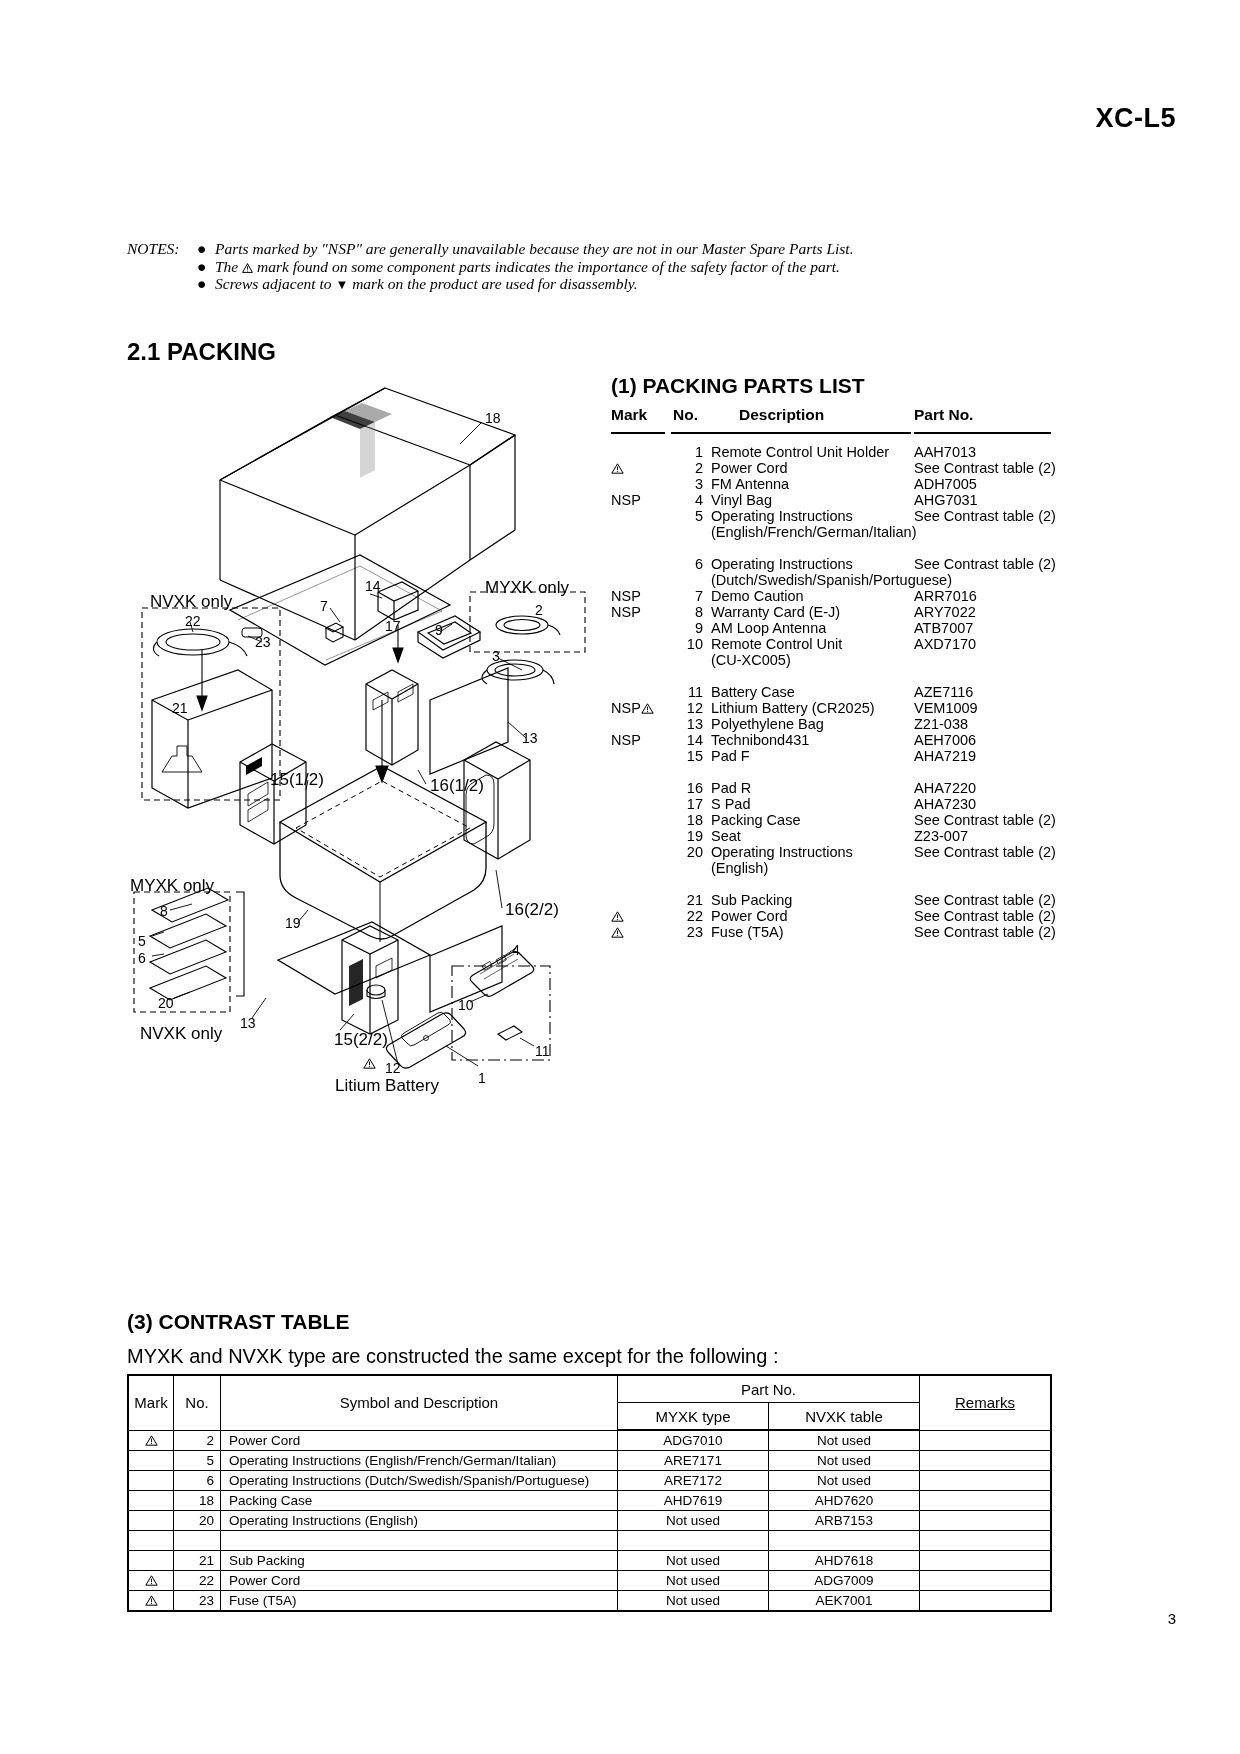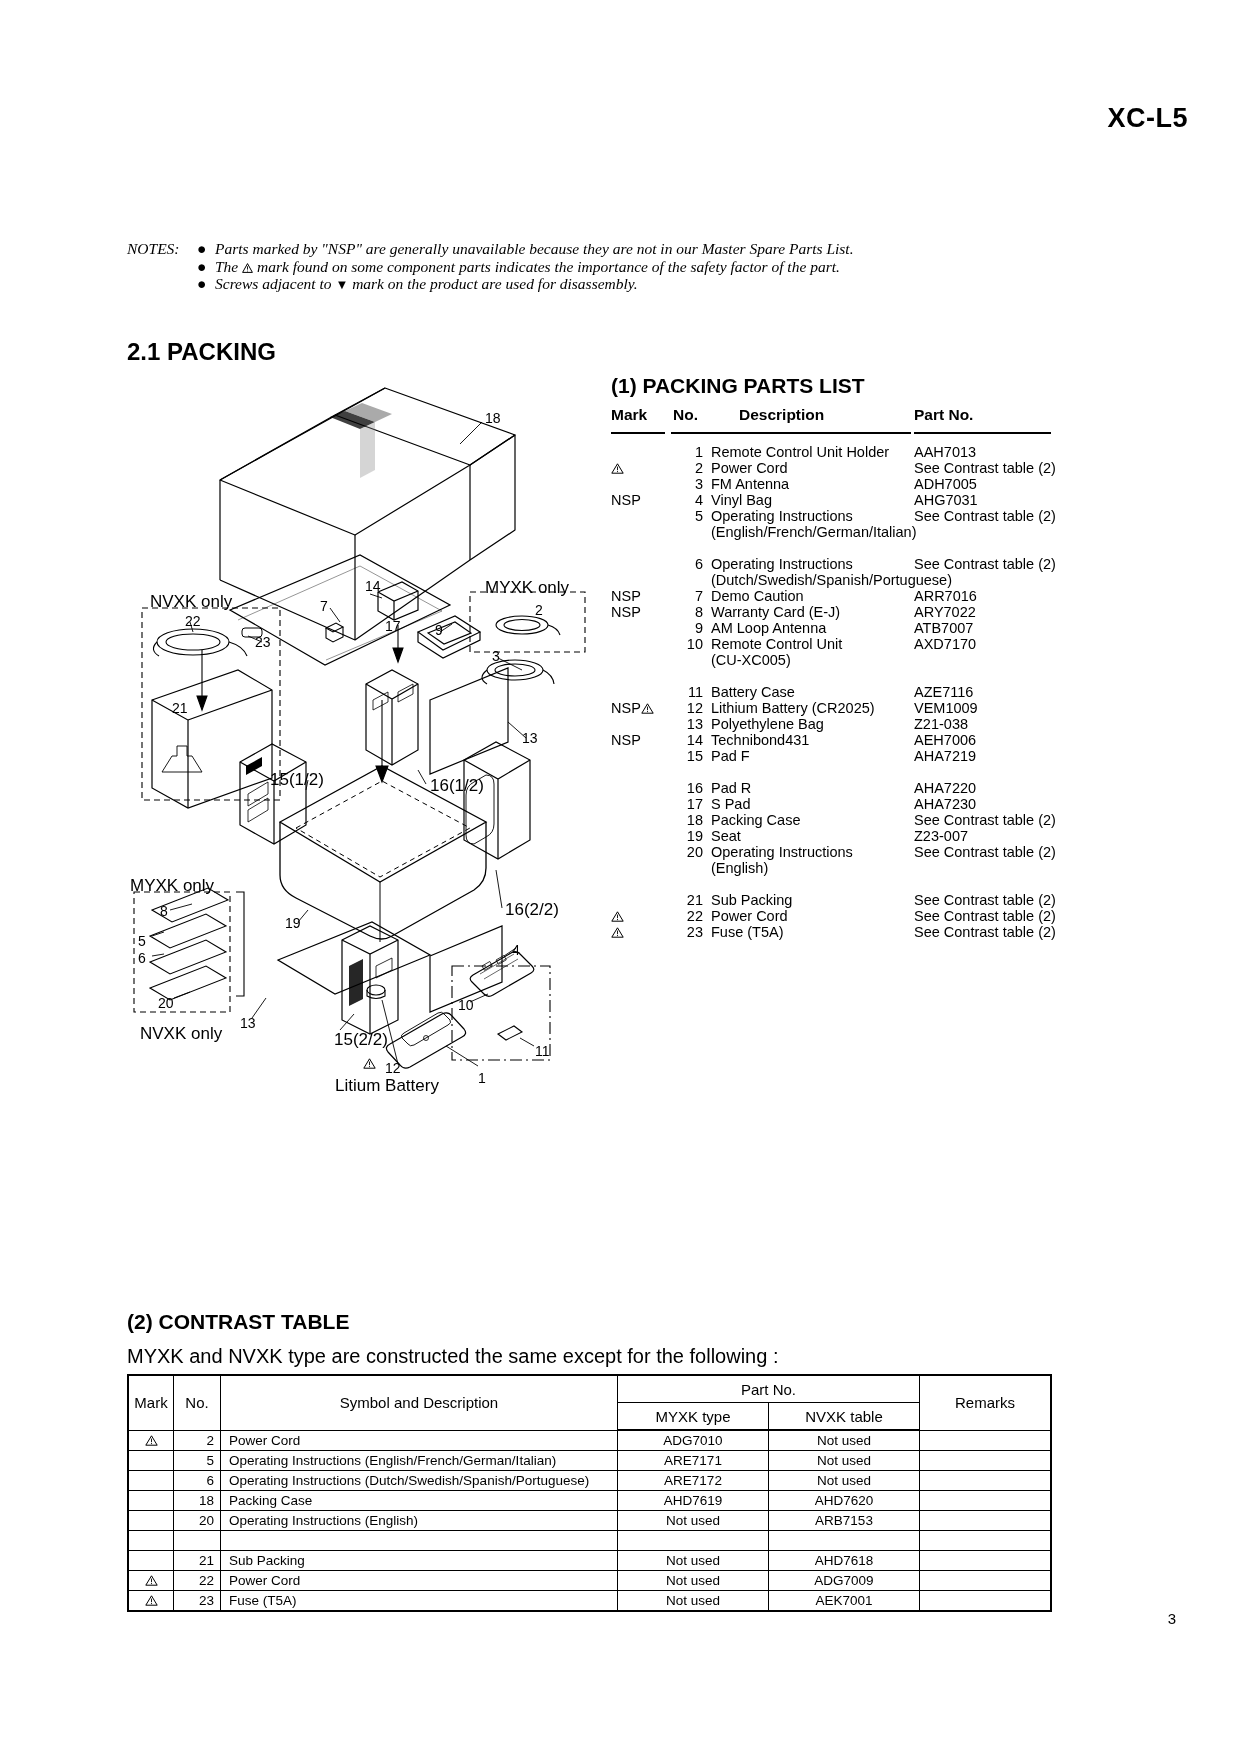--- a/index.html
+++ b/index.html
@@ -1,20 +1,20 @@
 <!DOCTYPE html>
 <html><head>
 <meta charset="utf-8">
 <style>
   html,body{margin:0;padding:0;background:#fff;}
   body{width:1240px;height:1754px;position:relative;font-family:"Liberation Sans",sans-serif;color:#000;}
   .page{position:absolute;inset:0;}
 
   
-  .model{position:absolute;right:52px;top:103px;font-size:27px;font-weight:bold;letter-spacing:.5px;}
+  .model{position:absolute;right:64px;top:103px;font-size:27px;font-weight:bold;letter-spacing:.5px;}
 
   
   .h1{position:absolute;left:127px;top:190px;font-size:32px;font-weight:bold;letter-spacing:-.2px;}
 
   
   .notes{position:absolute;left:127px;top:240px;width:880px;font-family:"Liberation Serif",serif;font-style:italic;font-size:15.5px;line-height:17.5px;}
   .notes-label{position:absolute;left:0;top:0;}
   .notes-list{margin:0;padding:0;list-style:none;position:absolute;left:70px;top:0;width:820px;}
   .notes-list li{position:relative;padding-left:18px;margin-bottom:0;}
   .bullet{position:absolute;left:0;top:0;}
@@ -44,21 +44,21 @@
   .ct-title{position:absolute;left:127px;top:1310px;font-size:21px;font-weight:bold;}
   .ct-note{position:absolute;left:127px;top:1345px;font-size:20px;}
   table.ct{position:absolute;left:127px;top:1374px;width:925px;border-collapse:collapse;font-size:13.5px;}
   table.ct td,table.ct th{border:1px solid #000;padding:0;font-weight:normal;}
   table.ct .hdr{font-size:15px;text-align:center;height:26px;}
   .ct td{height:19px;}
   .ct .m{width:44px;text-align:center;}
   .ct .n{width:40px;text-align:right;padding-right:6px;}
   .ct .d{padding-left:8px;}
   .ct .p{width:150px;text-align:center;}
-  .ct .r{width:130px;}
+  .ct .r{width:130px;text-decoration:underline;}
   .ct .thickb{border-bottom:2.5px solid #000;}
   table.ct{border:2.5px solid #000;}
 
   
   .pageno{position:absolute;right:64px;top:1610px;font-size:15px;}
 
   
   .art{position:absolute;left:130px;top:370px;width:470px;height:730px;}
   .art svg{position:absolute;left:0;top:0;}
   .lbl{position:absolute;font-size:14px;font-family:"Liberation Sans",sans-serif;white-space:nowrap;}
@@ -526,21 +526,21 @@
               <line x1="6.5" y1="3.6" x2="6.5" y2="7.2" stroke="#000" stroke-width="0.9"></line>
               <circle cx="6.5" cy="8.6" r="0.55" fill="#000"></circle>
             </svg></span>
           <span class="c-no">23</span>
           <span class="c-desc">Fuse (T5A)</span>
           <span class="c-part">See Contrast table (2)</span>
         </div>
       </div>
   </div>
 
-  <div class="ct-title">(2) CONTRAST TABLE</div>
+  <div class="ct-title">(3) CONTRAST TABLE</div>
   <div class="ct-note">MYXK and NVXK type are constructed the same except for the following :</div>
   <table class="ct">
     <thead>
       <tr>
         <th class="hdr m" rowspan="2">Mark</th>
         <th class="hdr n" style="text-align:center;padding-right:0" rowspan="2">No.</th>
         <th class="hdr" rowspan="2">Symbol and Description</th>
         <th class="hdr" colspan="2">Part No.</th>
         <th class="hdr r" rowspan="2">Remarks</th>
       </tr>

